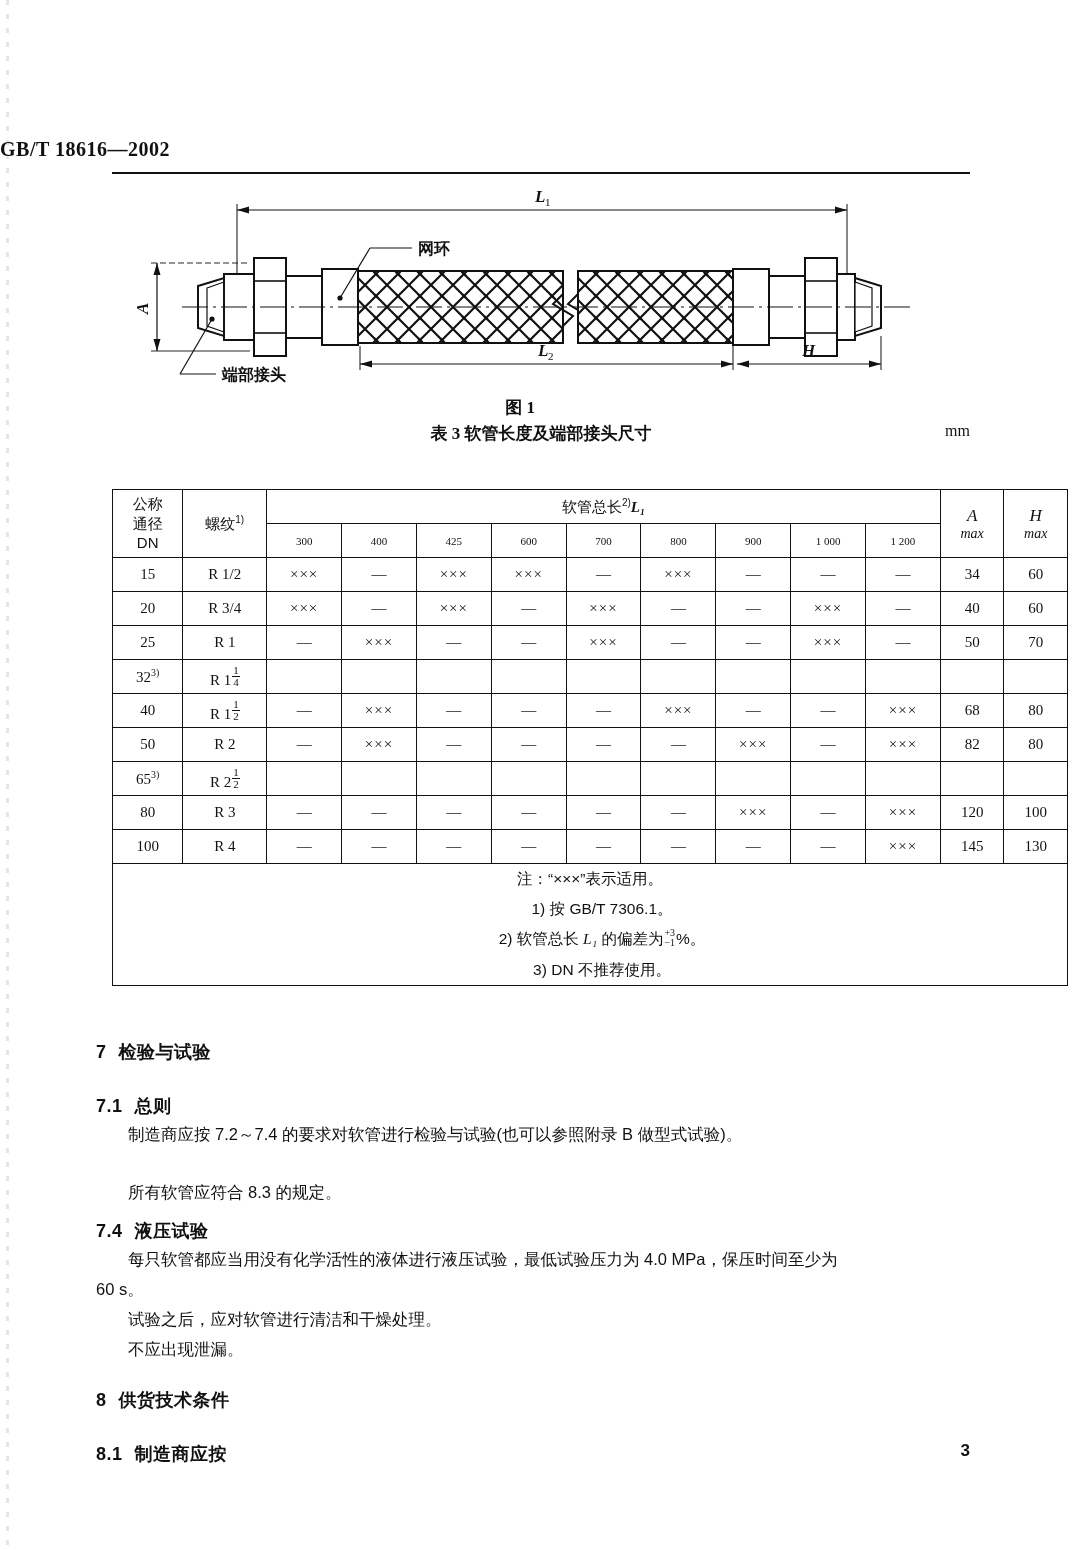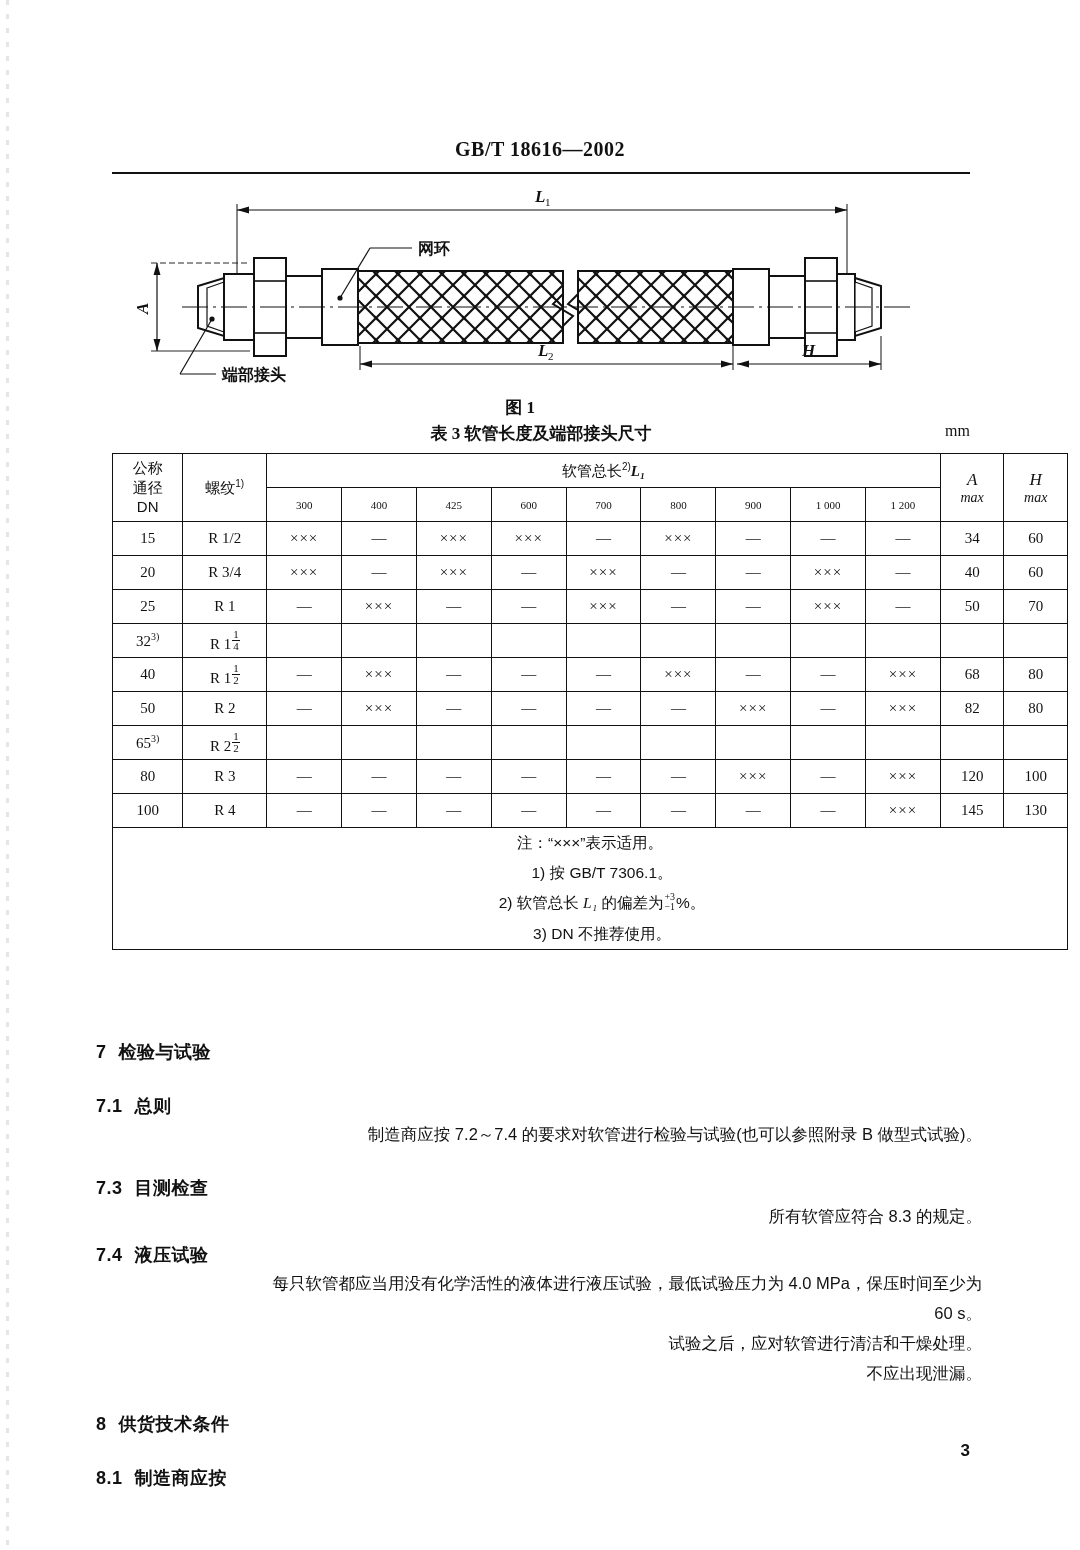--- a/index.html
+++ b/index.html
@@ -20,21 +20,20 @@
     position: absolute;
     inset: 0;
   }
 
   
   .std-header {
     position: absolute;
     top: 138px;
     left: 0;
     width: 1080px;
-    text-align: center;
     font-weight: bold;
     font-size: 20px;
     letter-spacing: 0.5px;
   }
   .header-rule {
     position: absolute;
     top: 172px;
     left: 112px;
     width: 858px;
     height: 2px;
@@ -85,20 +84,21 @@
     position: absolute;
     top: 453px;
     left: 112px;
     width: 858px;
   }
   table.t3 {
     border-collapse: collapse;
     width: 956px;
     font-size: 15px;
     table-layout: fixed;
+    margin-top: 36px;
   }
   table.t3 th, table.t3 td {
     border: 1px solid #111;
     text-align: center;
     vertical-align: middle;
     padding: 0;
     font-weight: normal;
   }
   table.t3 thead th {
     height: 33px;
@@ -209,24 +209,23 @@
   .h1 .numpart { margin-right: 12px; font-family: "Liberation Sans", sans-serif; }
   .h2 {
     font-size: 18px;
     font-weight: bold;
     margin: 0;
     letter-spacing: 0.5px;
   }
   .h2 .numpart { margin-right: 12px; }
   .para {
     font-size: 16.5px;
-    margin: 3px 0 0 16px;
+    margin: 3px 0 0 0;
     line-height: 1.62;
     text-indent: 32px;
-    text-align: right;
   }
   .para.cont { text-indent: 0; }
   .spacer-sm { height: 14px; }
   .spacer-md { height: 26px; }
 
   .page-num {
     position: absolute;
     top: 1441px;
     right: 110px;
     font-size: 17px;
@@ -557,23 +556,20 @@
     <div class="spacer-md"></div>
 
     <div class="h2">
       <span class="numpart">7.1</span><span>总则</span>
     </div>
     <p class="para">制造商应按 7.2～7.4 的要求对软管进行检验与试验(也可以参照附录 B 做型式试验)。</p>
     <div class="spacer-sm"></div>
 
     <div class="spacer-sm"></div>
 
-    <div class="h2">
-      <span class="numpart">7.3</span><span>目测检查</span>
-    </div>
     <p class="para">所有软管应符合 8.3 的规定。</p>
     <div class="spacer-sm"></div>
 
     <div class="h2">
       <span class="numpart">7.4</span><span>液压试验</span>
     </div>
     <p class="para">每只软管都应当用没有化学活性的液体进行液压试验，最低试验压力为 4.0 MPa，保压时间至少为</p>
     <p class="para cont">60 s。</p>
     <p class="para">试验之后，应对软管进行清洁和干燥处理。</p>
     <p class="para">不应出现泄漏。</p>

